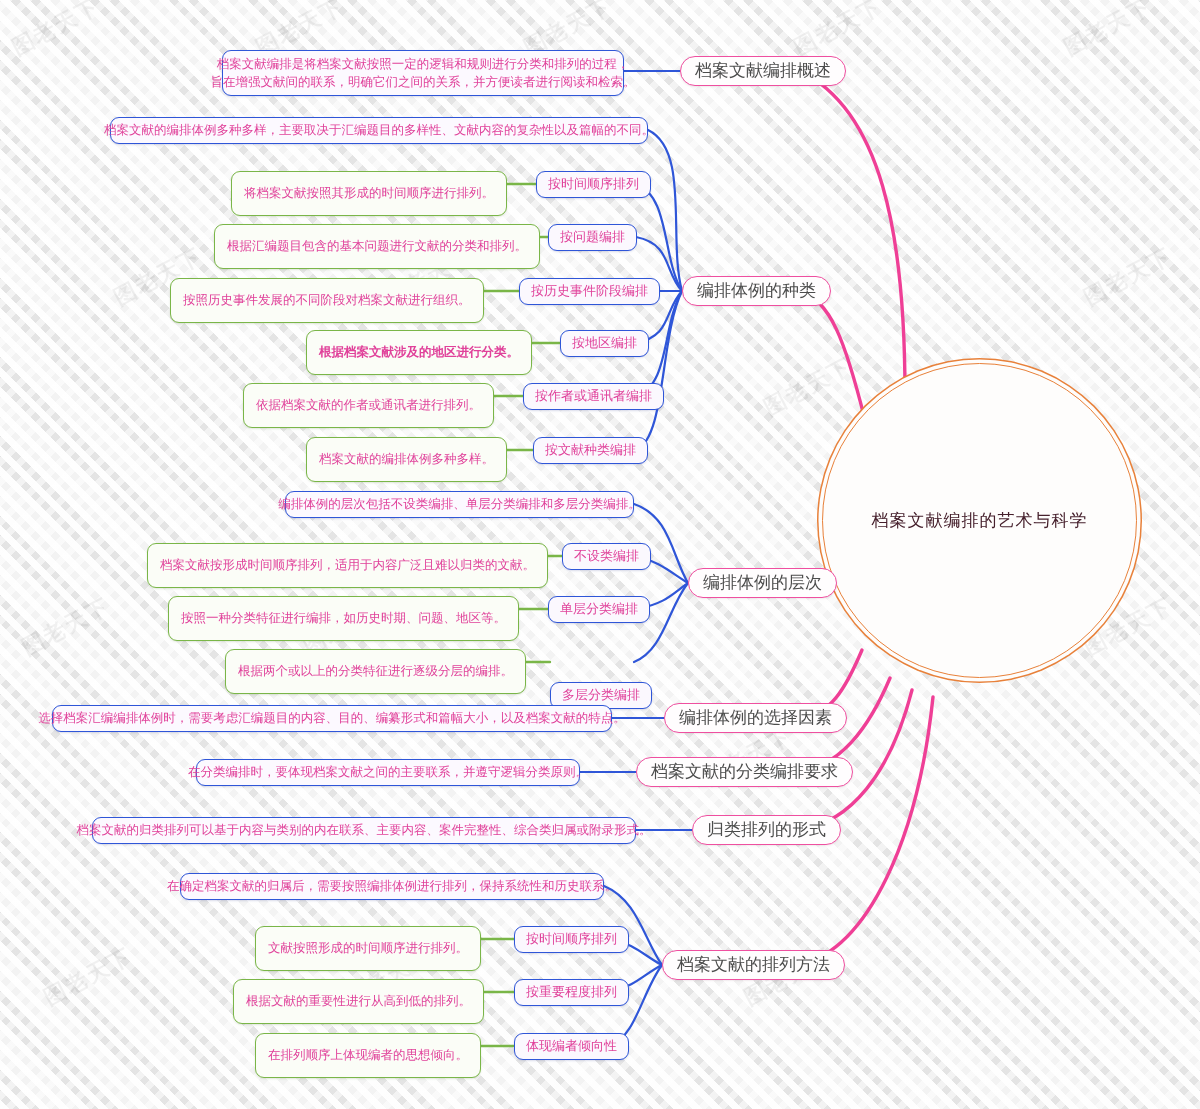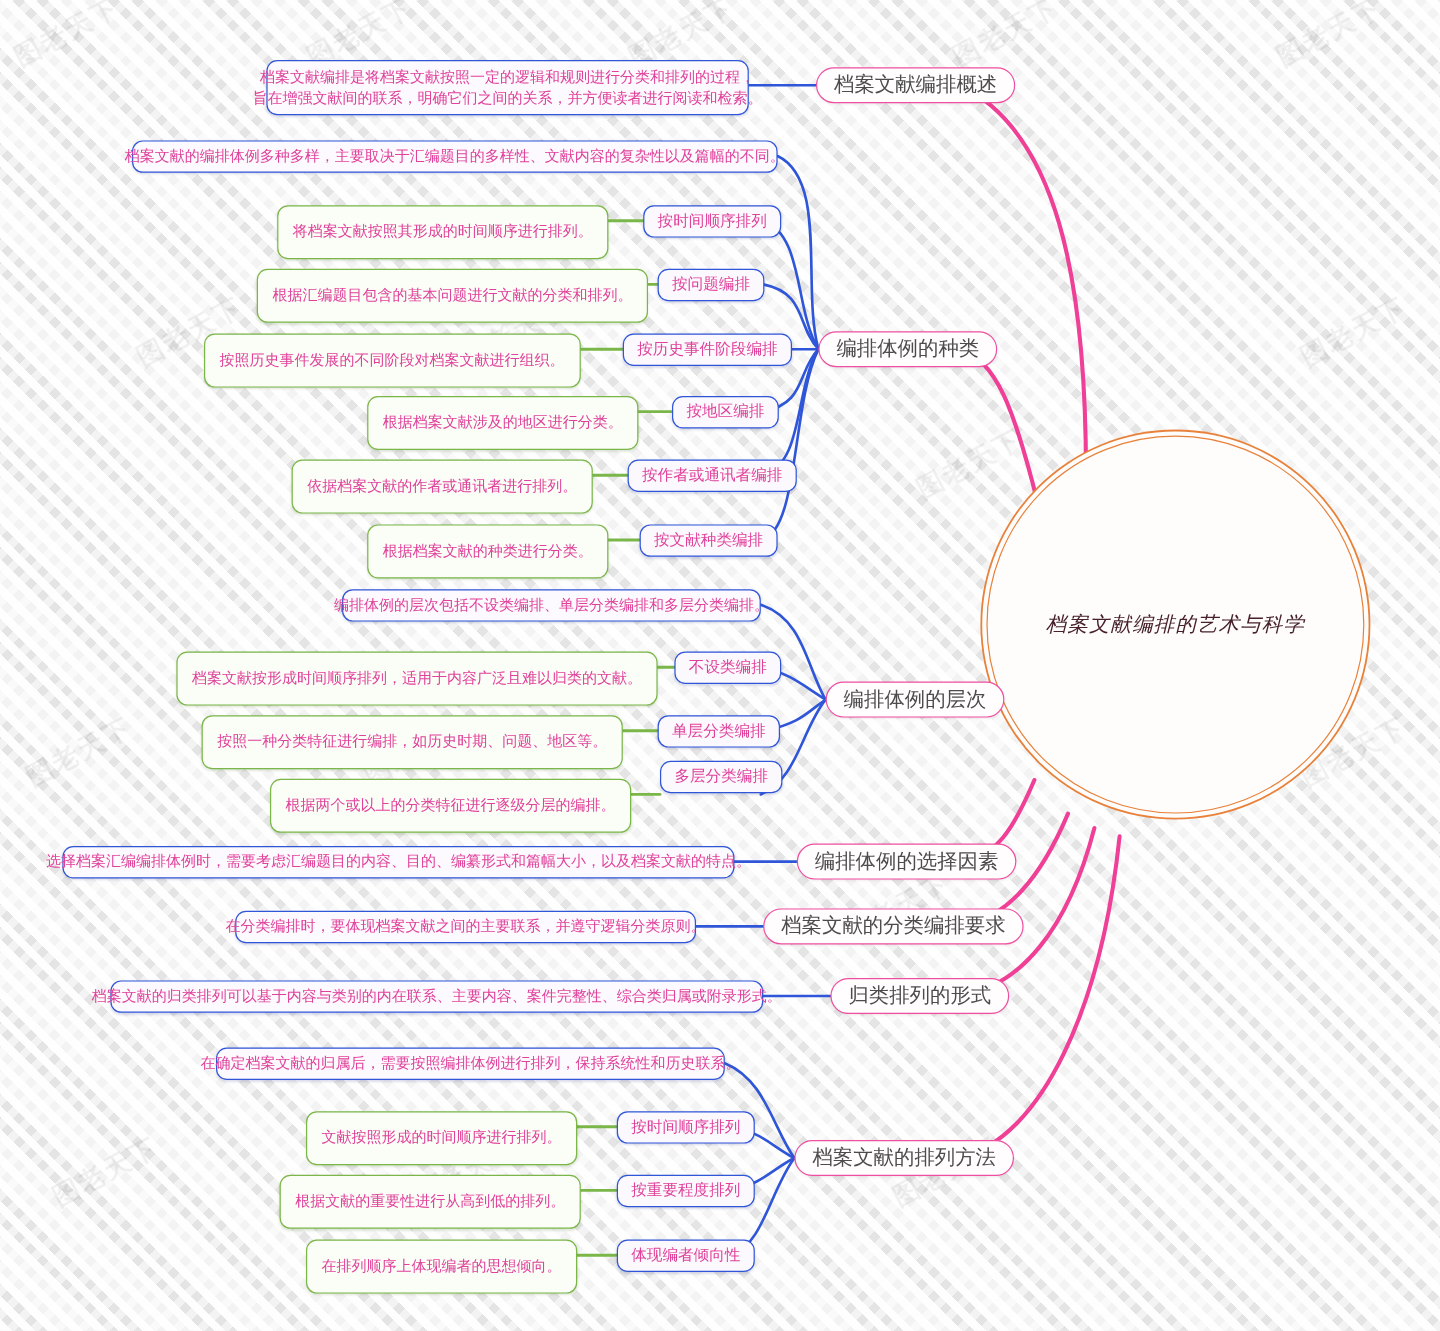--- a/index.html
+++ b/index.html
@@ -167,58 +167,58 @@
         <path d="M 562,556 L 498,556"></path>
         <path d="M 548,609 L 494,609"></path>
         <path d="M 550,662 L 490,662"></path>
         <path d="M 514,939 L 458,939"></path>
         <path d="M 514,992 L 458,992"></path>
         <path d="M 514,1046 L 458,1046"></path>
       </g>
     </g>
   </svg>
 
-  <div class="node central" style="left:822px;top:363px;width:315px;height:315px;font-style:italic;">档案文献编排的艺术与科学</div>
+  <div class="node central" style="left:822px;top:363px;width:315px;height:315px;">档案文献编排的艺术与科学</div>
 
   <div class="node branch" style="left:680px;top:56px;">档案文献编排概述</div>
   <div class="node desc-blue two-line" style="left:222px;top:50px;width:402px;flex-direction:column;">
     <span>档案文献编排是将档案文献按照一定的逻辑和规则进行分类和排列的过程，<br>旨在增强文献间的联系，明确它们之间的关系，并方便读者进行阅读和检索。</span>
   </div>
 
   <div class="node branch" style="left:682px;top:276px;">编排体例的种类</div>
   <div class="node desc-blue" style="left:110px;top:117px;width:538px;height:27px;padding:0 12px;">档案文献的编排体例多种多样，主要取决于汇编题目的多样性、文献内容的复杂性以及篇幅的不同。</div>
 
   <div class="node keyterm" style="left:536px;top:171px;">按时间顺序排列</div>
   <div class="node desc-green" style="left:231px;top:171px;">将档案文献按照其形成的时间顺序进行排列。</div>
 
   <div class="node keyterm" style="left:548px;top:224px;">按问题编排</div>
   <div class="node desc-green" style="left:214px;top:224px;">根据汇编题目包含的基本问题进行文献的分类和排列。</div>
 
   <div class="node keyterm" style="left:519px;top:278px;">按历史事件阶段编排</div>
   <div class="node desc-green" style="left:170px;top:278px;">按照历史事件发展的不同阶段对档案文献进行组织。</div>
 
   <div class="node keyterm" style="left:560px;top:330px;">按地区编排</div>
-  <div class="node desc-green" style="left:306px;top:330px;">根据档案文献涉及的地区进行分类。</div>
+  <div class="node desc-green" style="left:306px;top:330px;font-weight:bold;">根据档案文献涉及的地区进行分类。</div>
 
   <div class="node keyterm" style="left:523px;top:383px;">按作者或通讯者编排</div>
   <div class="node desc-green" style="left:243px;top:383px;">依据档案文献的作者或通讯者进行排列。</div>
 
   <div class="node keyterm" style="left:533px;top:437px;">按文献种类编排</div>
-  <div class="node desc-green" style="left:306px;top:437px;">根据档案文献的种类进行分类。</div>
+  <div class="node desc-green" style="left:306px;top:437px;">档案文献的编排体例多种多样。</div>
 
   <div class="node branch" style="left:688px;top:568px;">编排体例的层次</div>
   <div class="node desc-blue" style="left:285px;top:491px;width:349px;height:27px;padding:0 28px;">编排体例的层次包括不设类编排、单层分类编排和多层分类编排。</div>
 
   <div class="node keyterm" style="left:562px;top:543px;">不设类编排</div>
   <div class="node desc-green" style="left:147px;top:543px;">档案文献按形成时间顺序排列，适用于内容广泛且难以归类的文献。</div>
 
   <div class="node keyterm" style="left:548px;top:596px;">单层分类编排</div>
   <div class="node desc-green" style="left:168px;top:596px;">按照一种分类特征进行编排，如历史时期、问题、地区等。</div>
 
-  <div class="node keyterm" style="left:550px;top:634px;">多层分类编排</div>
+  <div class="node keyterm" style="left:550px;top:682px;">多层分类编排</div>
   <div class="node desc-green" style="left:225px;top:649px;">根据两个或以上的分类特征进行逐级分层的编排。</div>
 
   <div class="node branch" style="left:664px;top:703px;">编排体例的选择因素</div>
   <div class="node desc-blue" style="left:52px;top:705px;width:560px;height:27px;padding:0 24px;">选择档案汇编编排体例时，需要考虑汇编题目的内容、目的、编纂形式和篇幅大小，以及档案文献的特点。</div>
 
   <div class="node branch" style="left:636px;top:757px;">档案文献的分类编排要求</div>
   <div class="node desc-blue" style="left:196px;top:759px;width:384px;height:27px;padding:0 12px;">在分类编排时，要体现档案文献之间的主要联系，并遵守逻辑分类原则。</div>
 
   <div class="node branch" style="left:692px;top:815px;">归类排列的形式</div>
   <div class="node desc-blue" style="left:92px;top:817px;width:544px;height:27px;padding:0 12px;">档案文献的归类排列可以基于内容与类别的内在联系、主要内容、案件完整性、综合类归属或附录形式。</div>

